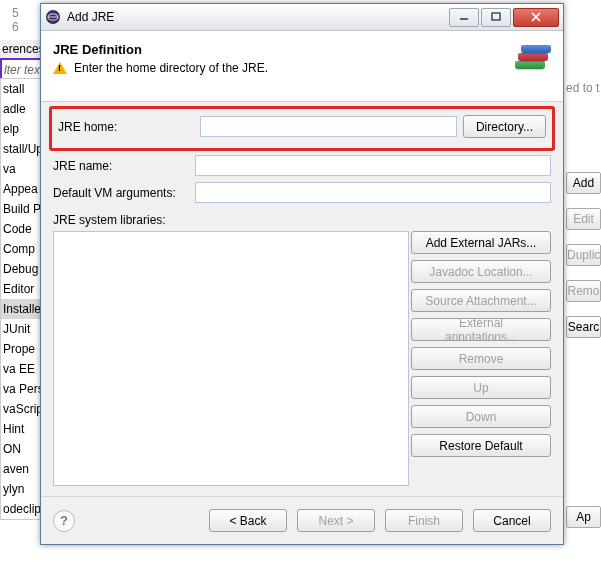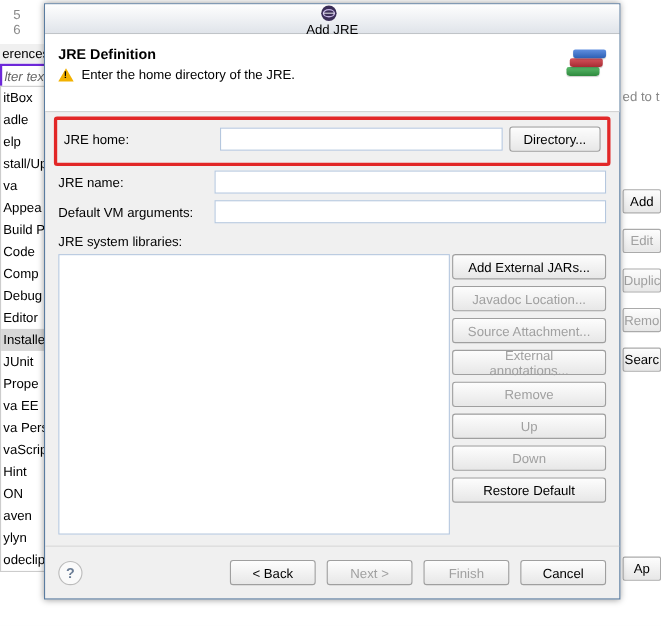--- a/index.html
+++ b/index.html
@@ -95,21 +95,20 @@
     display: flex;
     flex-direction: column;
   }
   .titlebar {
     height: 27px;
     background: linear-gradient(#fefefe, #e0e4ea);
     display: flex;
     align-items: center;
     padding: 0 4px;
     border-bottom: 1px solid #c0c4c8;
-    flex-direction: column;
   }
   .titlebar .appicon {
     width: 16px; height: 16px;
     margin-right: 6px;
     border-radius: 2px;
     display: inline-flex; align-items: center; justify-content:center;
   }
   .titlebar .title { flex: 1; font-size: 12px; }
   .winbtns { display: flex; gap: 0; }
   .winbtn {
@@ -239,21 +238,21 @@
 </style>
 </head>
 <body>
 
 <div class="bg">
   <div class="bg-lineno" style="top:6px">5</div>
   <div class="bg-lineno" style="top:20px">6</div>
   <div class="bg-rerences">erences</div>
   <div class="bg-filter">lter tex</div>
   <div class="bg-left-list" id="bg-left-list">
-      <div>itBox</div>
+      <div>stall</div>
       <div>adle</div>
       <div>elp</div>
       <div>stall/Up</div>
       <div>va</div>
       <div>Appea</div>
       <div>Build P</div>
       <div>Code</div>
       <div>Comp</div>
       <div>Debug</div>
       <div>Editor</div>

